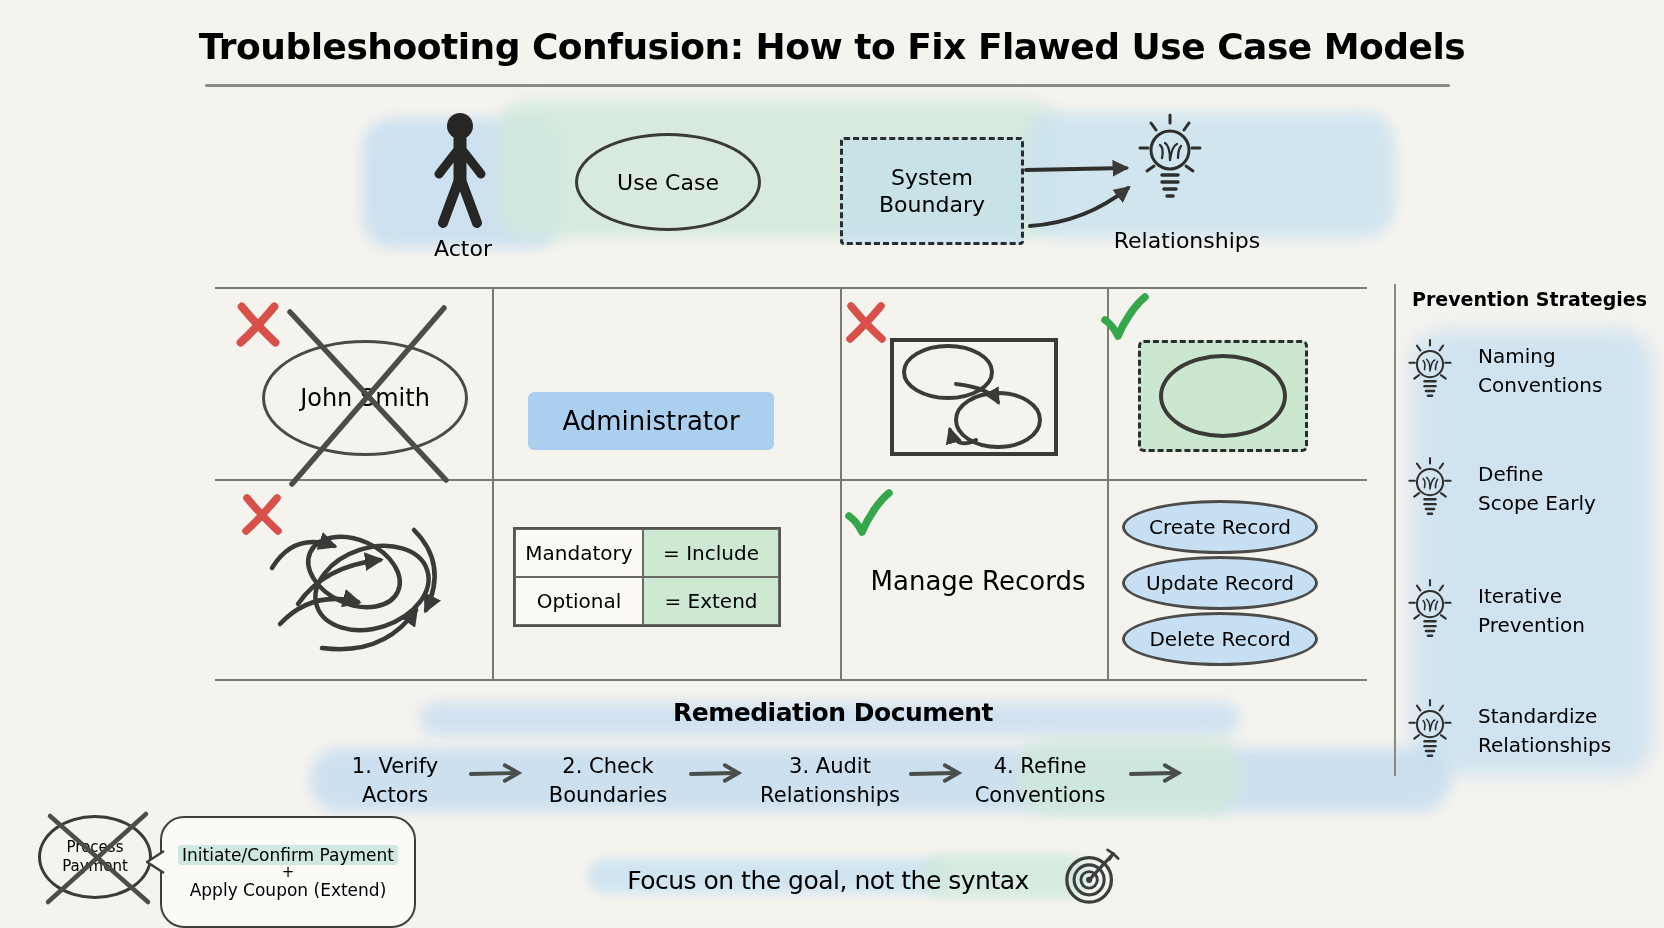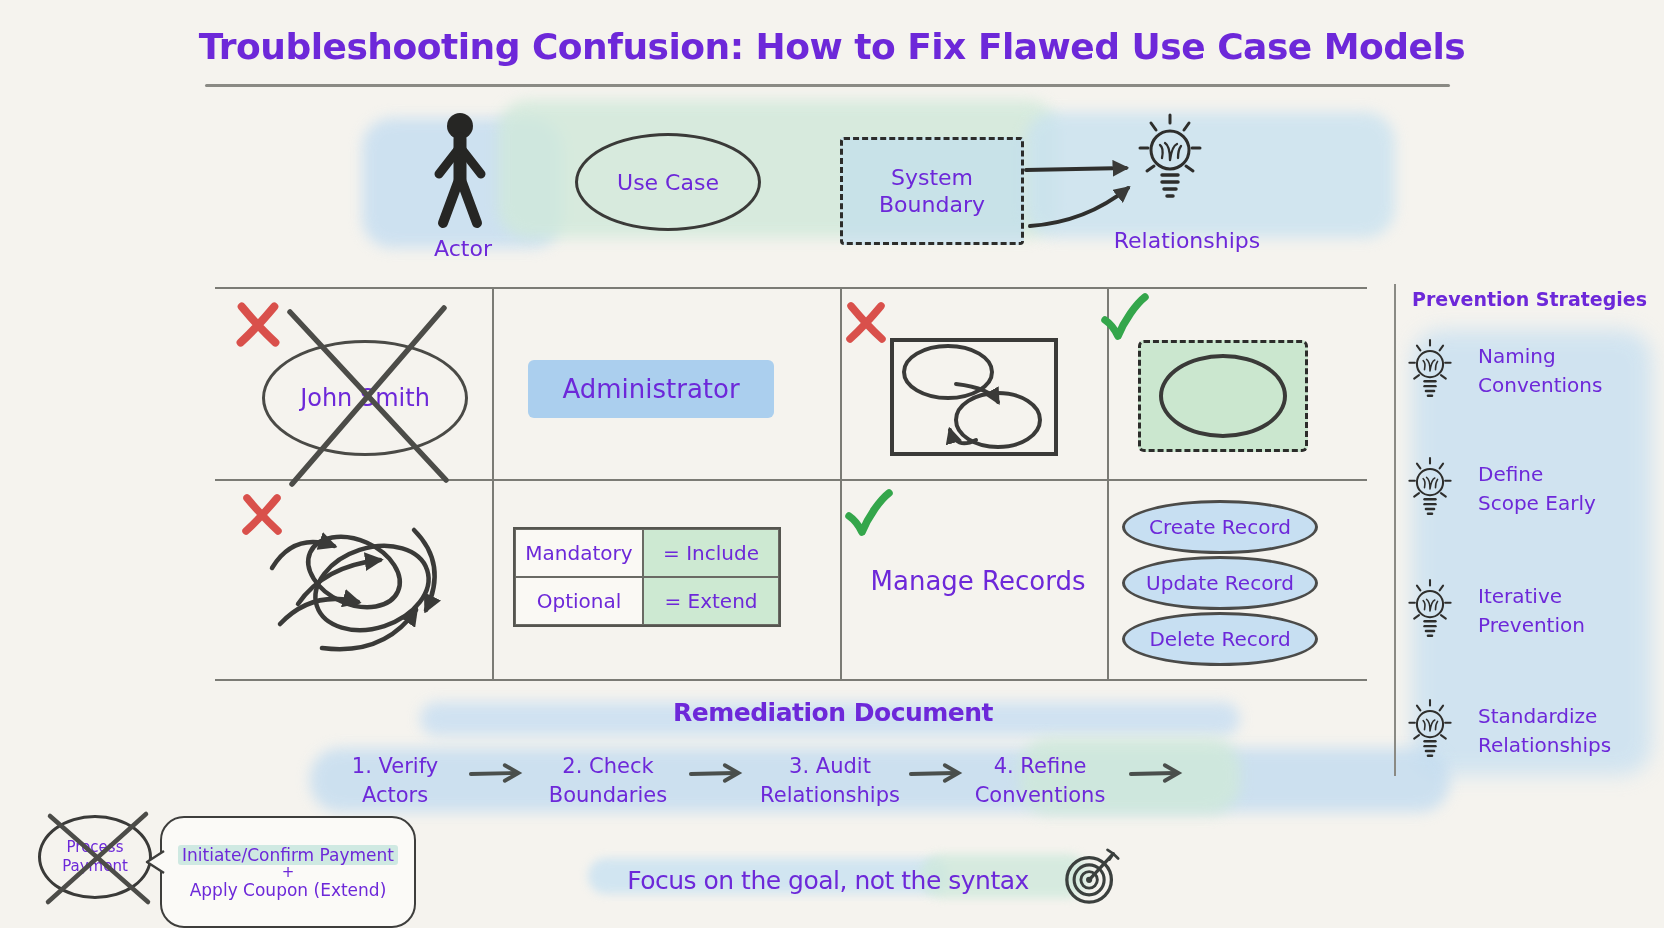--- a/index.html
+++ b/index.html
@@ -1,36 +1,36 @@
 <!DOCTYPE html>
 <html><head>
 <meta charset="utf-8">
 <style>
   html,body{margin:0;padding:0;background:#e8e8e4;}
   #canvas{
     position:relative;width:1664px;height:928px;overflow:hidden;
     background:#f5f3ee;
     font-family:"DejaVu Sans", sans-serif;
-    color:#6d28d9;
+    color:#000000;
   }
   .abs{position:absolute;}
   .wash{position:absolute;filter:blur(7px);border-radius:30px;opacity:.8;}
   .hline,.vline{position:absolute;background:#7b7b75;}
   .hline{height:2px;}
   .vline{width:2px;}
   
   .title{left:0;top:26px;width:1664px;text-align:center;font-size:36px;font-weight:bold;letter-spacing:-0.5px;}
   .title-underline{left:205px;top:84px;width:1245px;height:3px;background:#8a8a84;border-radius:2px;}
   
   .legend-label{font-size:22px;text-align:center;}
   .sketch-ellipse{border:3.5px solid #3a3a38;border-radius:50%;display:flex;align-items:center;justify-content:center;box-sizing:border-box;}
   .boundary-box{border:3.5px dashed #2c2c2a;border-radius:4px;background:rgba(188,218,240,.55);display:flex;flex-direction:column;align-items:center;justify-content:center;box-sizing:border-box;font-size:22px;line-height:27px;text-align:center;}
   
   .cell-text{font-size:26px;}
-  .hl-blue{background:#abcfee;border-radius:6px;display:flex;align-items:center;justify-content:center;}
+  .hl-blue{background:#abcfee;border-radius:6px;display:flex;align-items:center;justify-content:center;margin-top:32px;}
   .green-dash-box{border:3.5px dashed #2c2c2a;border-radius:6px;background:#cbe7cf;display:flex;align-items:center;justify-content:center;box-sizing:border-box;}
   .green-dash-box .inner-ellipse{width:120px;height:76px;border:4px solid #3a3a38;border-radius:50%;}
   .map-table{border:2.5px solid #55554f;background:#faf9f4;display:grid;grid-template-columns:128px 136px;grid-template-rows:48px 48px;box-sizing:border-box;}
   .map-table .mcell{display:flex;align-items:center;justify-content:center;font-size:20px;border:1px solid #6a6a64;box-sizing:border-box;}
   .map-table .mgreen{background:#cde9d2;}
   .record-oval{position:absolute;left:1122px;width:190px;height:48px;background:#c7dff2;border:3px solid #4b4b49;border-radius:50%;display:flex;align-items:center;justify-content:center;font-size:20px;}
   
   .sb-heading{font-size:19px;font-weight:bold;}
   .sb-item-text{font-size:20px;line-height:29px;}
   

